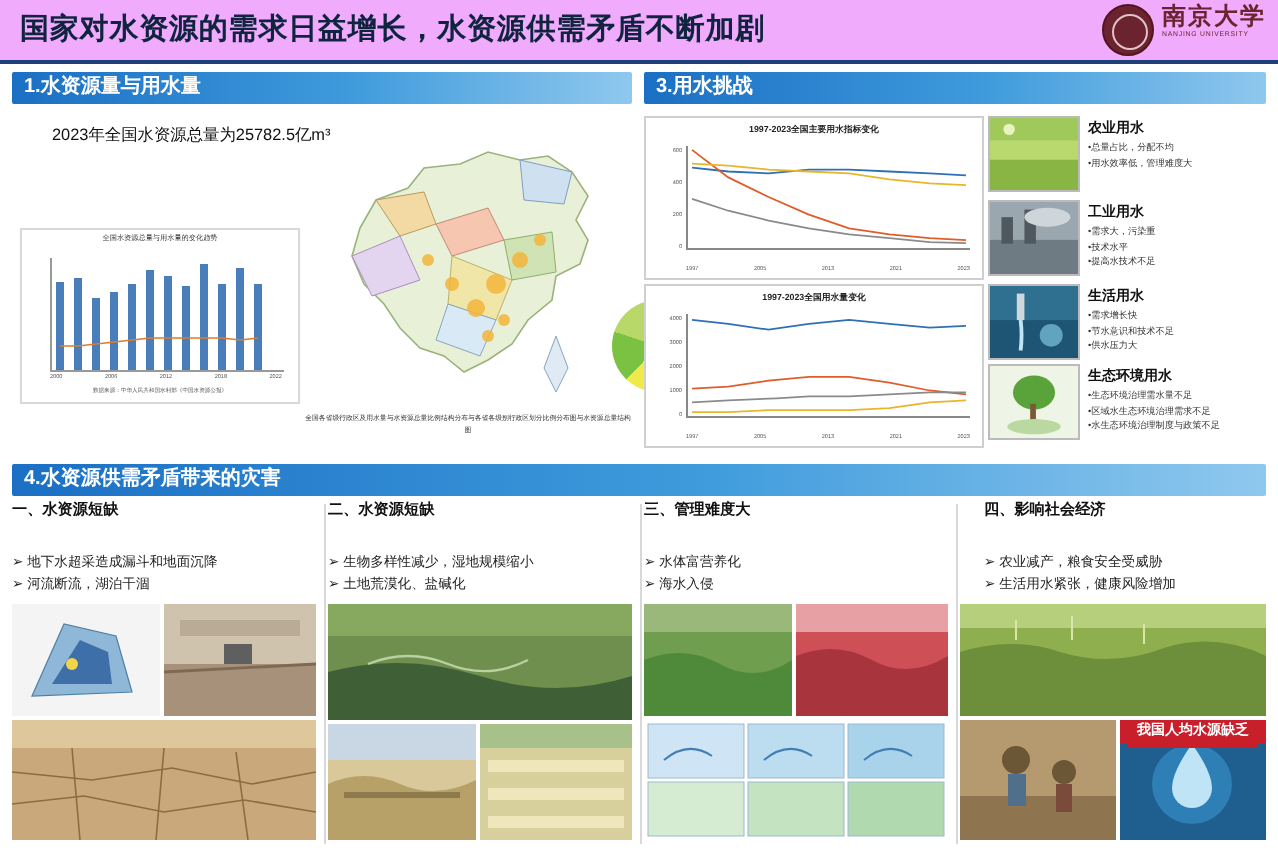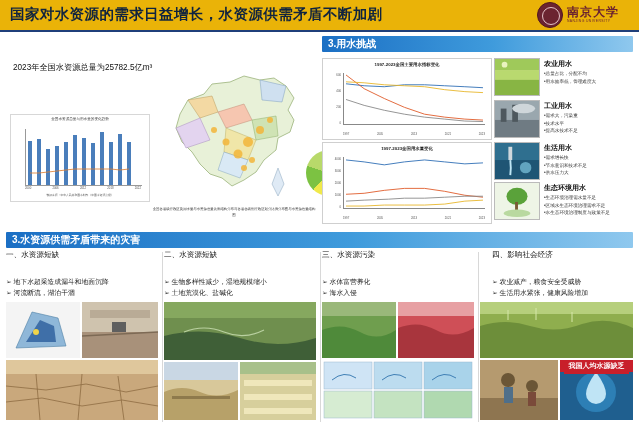--- a/index.html
+++ b/index.html
@@ -9,29 +9,29 @@
     font-family:"Liberation Sans","DejaVu Sans",sans-serif;
     overflow:hidden;
     position:relative;
   }
   .poster{position:absolute;left:0;top:0;width:639px;height:429px;background:#fff;}
 
   
   .header{
     position:absolute;left:0;top:0;width:639px;height:30px;
     border-bottom:2px solid #1f3f7a;
-    background:#eab308;
+    background:#f0abfc;
   }
   .header-title{
     position:absolute;left:10px;top:5px;
     font-size:14.5px;font-weight:bold;color:#10243f;
     letter-spacing:0.4px;
     white-space:nowrap;
   }
-  .logo-wrap{position:absolute;right:20px;top:2px;display:flex;align-items:center;gap:4px;}
+  .logo-wrap{position:absolute;right:6px;top:2px;display:flex;align-items:flex-start;gap:4px;}
   .logo-seal{
     width:24px;height:24px;border-radius:50%;
     background:#6b2330;
     border:1px solid #51161f;
     position:relative;
   }
   .logo-seal:after{
     content:"";position:absolute;left:4px;top:4px;width:16px;height:16px;
     border:1px solid #e3c2c7;border-radius:50%;
   }
@@ -45,21 +45,21 @@
     background:linear-gradient(90deg,#1b6fc4 0%, #3f9bdc 55%, #8fc8ee 100%);
     color:#fff;font-size:10px;font-weight:bold;
     line-height:16px;padding-left:6px;box-sizing:border-box;
     border-radius:1px;
   }
   .panel{position:absolute;border:1px solid #cfe0ef;box-sizing:border-box;background:#fff;}
 
   
   #sec1-bar{left:6px;top:36px;width:310px;}
   #sec1-body{left:6px;top:54px;width:310px;height:170px;border:none;}
-  .s1-text{position:absolute;left:7px;top:6px;width:140px;font-size:8.2px;color:#111;line-height:15px;}
+  .s1-text{position:absolute;left:20px;top:6px;width:140px;font-size:8.2px;color:#111;line-height:15px;}
   .s1-text div{white-space:nowrap;}
 
   .mini-chart{
     position:absolute;left:4px;top:60px;width:138px;height:86px;
     border:1px solid #d7d7d7;background:#fff;
   }
   .mini-chart .mc-title{
     position:absolute;left:0;top:2px;width:138px;text-align:center;
     font-size:3.6px;color:#333;
   }
@@ -97,21 +97,21 @@
   .photo-row{position:absolute;left:172px;width:139px;height:40px;}
   .photo-thumb{position:absolute;left:0;top:0;width:46px;height:38px;border:1px solid #bbb;box-sizing:border-box;}
   .pr-title{position:absolute;left:50px;top:1px;font-size:7px;font-weight:bold;color:#111;}
   .pr-list{position:absolute;left:50px;top:12px;font-size:4.6px;color:#333;line-height:7.5px;}
 
   
   #sec3-bar{left:6px;top:232px;width:627px;}
   #sec3-body{left:6px;top:250px;width:627px;height:174px;border:none;}
 
   .col{position:absolute;top:0;width:152px;}
-  .col-h{font-size:7.6px;font-weight:normal;color:#111;margin:0 0 16px 0;}
+  .col-h{font-size:7.6px;font-weight:bold;color:#111;margin:0 0 16px 0;}
   .col-li{font-size:6.8px;color:#222;line-height:11px;white-space:nowrap;}
   .col-imgs{position:absolute;top:52px;left:0;width:152px;height:120px;}
   .cell{position:absolute;overflow:hidden;}
 
   .vline{position:absolute;top:252px;width:1px;height:170px;background:#d8d8d8;}
 
   
   .ph{width:100%;height:100%;display:block;}
 </style>
 </head>
@@ -123,20 +123,21 @@
     <div class="header-title">国家对水资源的需求日益增长，水资源供需矛盾不断加剧</div>
     <div class="logo-wrap">
       <div class="logo-seal"></div>
       <div class="logo-text">
         <div class="logo-cn">南京大学</div>
         <div class="logo-en">NANJING UNIVERSITY</div>
       </div>
     </div>
   </div>
 
+  <div class="sec-bar" id="sec1-bar">1.水资源量与用水量</div>
   <div class="panel" id="sec1-body">
 
     <div class="s1-text">
       <div>2023年全国水资源总量为25782.5亿m³</div>
     </div>
 
     <div class="mini-chart">
       <div class="mc-title">全国水资源总量与用水量的变化趋势</div>
       <div class="mc-plot">
         <div class="mc-bar" style="left:2px;height:44px;"></div>
@@ -321,21 +322,21 @@
       </div>
       <div class="pr-title">生态环境用水</div>
       <div class="pr-list">
         <div>•生态环境治理需水量不足</div>
         <div>•区域水生态环境治理需求不足</div>
         <div>•水生态环境治理制度与政策不足</div>
       </div>
     </div>
   </div>
 
-  <div class="sec-bar" id="sec3-bar">3.水资源供需矛盾带来的灾害</div>
+  <div class="sec-bar" id="sec3-bar">4.水资源供需矛盾带来的灾害</div>
   <div class="panel" id="sec3-body">
 
     <div class="col" style="left:0px;">
       <div class="col-h">一、水资源短缺</div>
       <div class="col-li">➢ 地下水超采造成漏斗和地面沉降</div>
       <div class="col-li">➢ 河流断流，湖泊干涸</div>
       <div class="col-imgs">
         <div class="cell" style="left:0;top:0;width:74px;height:56px;">
           <svg class="ph" viewBox="0 0 74 56" preserveAspectRatio="none">
             <rect width="74" height="56" fill="#f4f4f4"></rect>
@@ -398,21 +399,21 @@
               <rect x="4" y="18" width="68" height="6"></rect>
               <rect x="4" y="32" width="68" height="6"></rect>
               <rect x="4" y="46" width="68" height="6"></rect>
             </g>
           </svg>
         </div>
       </div>
     </div>
 
     <div class="col" style="left:316px;">
-      <div class="col-h">三、水资源污染</div>
+      <div class="col-h">三、管理难度大</div>
       <div class="col-li">➢ 水体富营养化</div>
       <div class="col-li">➢ 海水入侵</div>
       <div class="col-imgs">
         <div class="cell" style="left:0;top:0;width:74px;height:56px;">
           <svg class="ph" viewBox="0 0 74 56" preserveAspectRatio="none">
             <rect width="74" height="56" fill="#6f9e4e"></rect>
             <rect width="74" height="14" fill="#9ab87a"></rect>
             <path d="M0,28 q20,-8 38,2 q18,10 36,-2 L74,56 L0,56 Z" fill="#4f8a3a"></path>
           </svg>
         </div>

